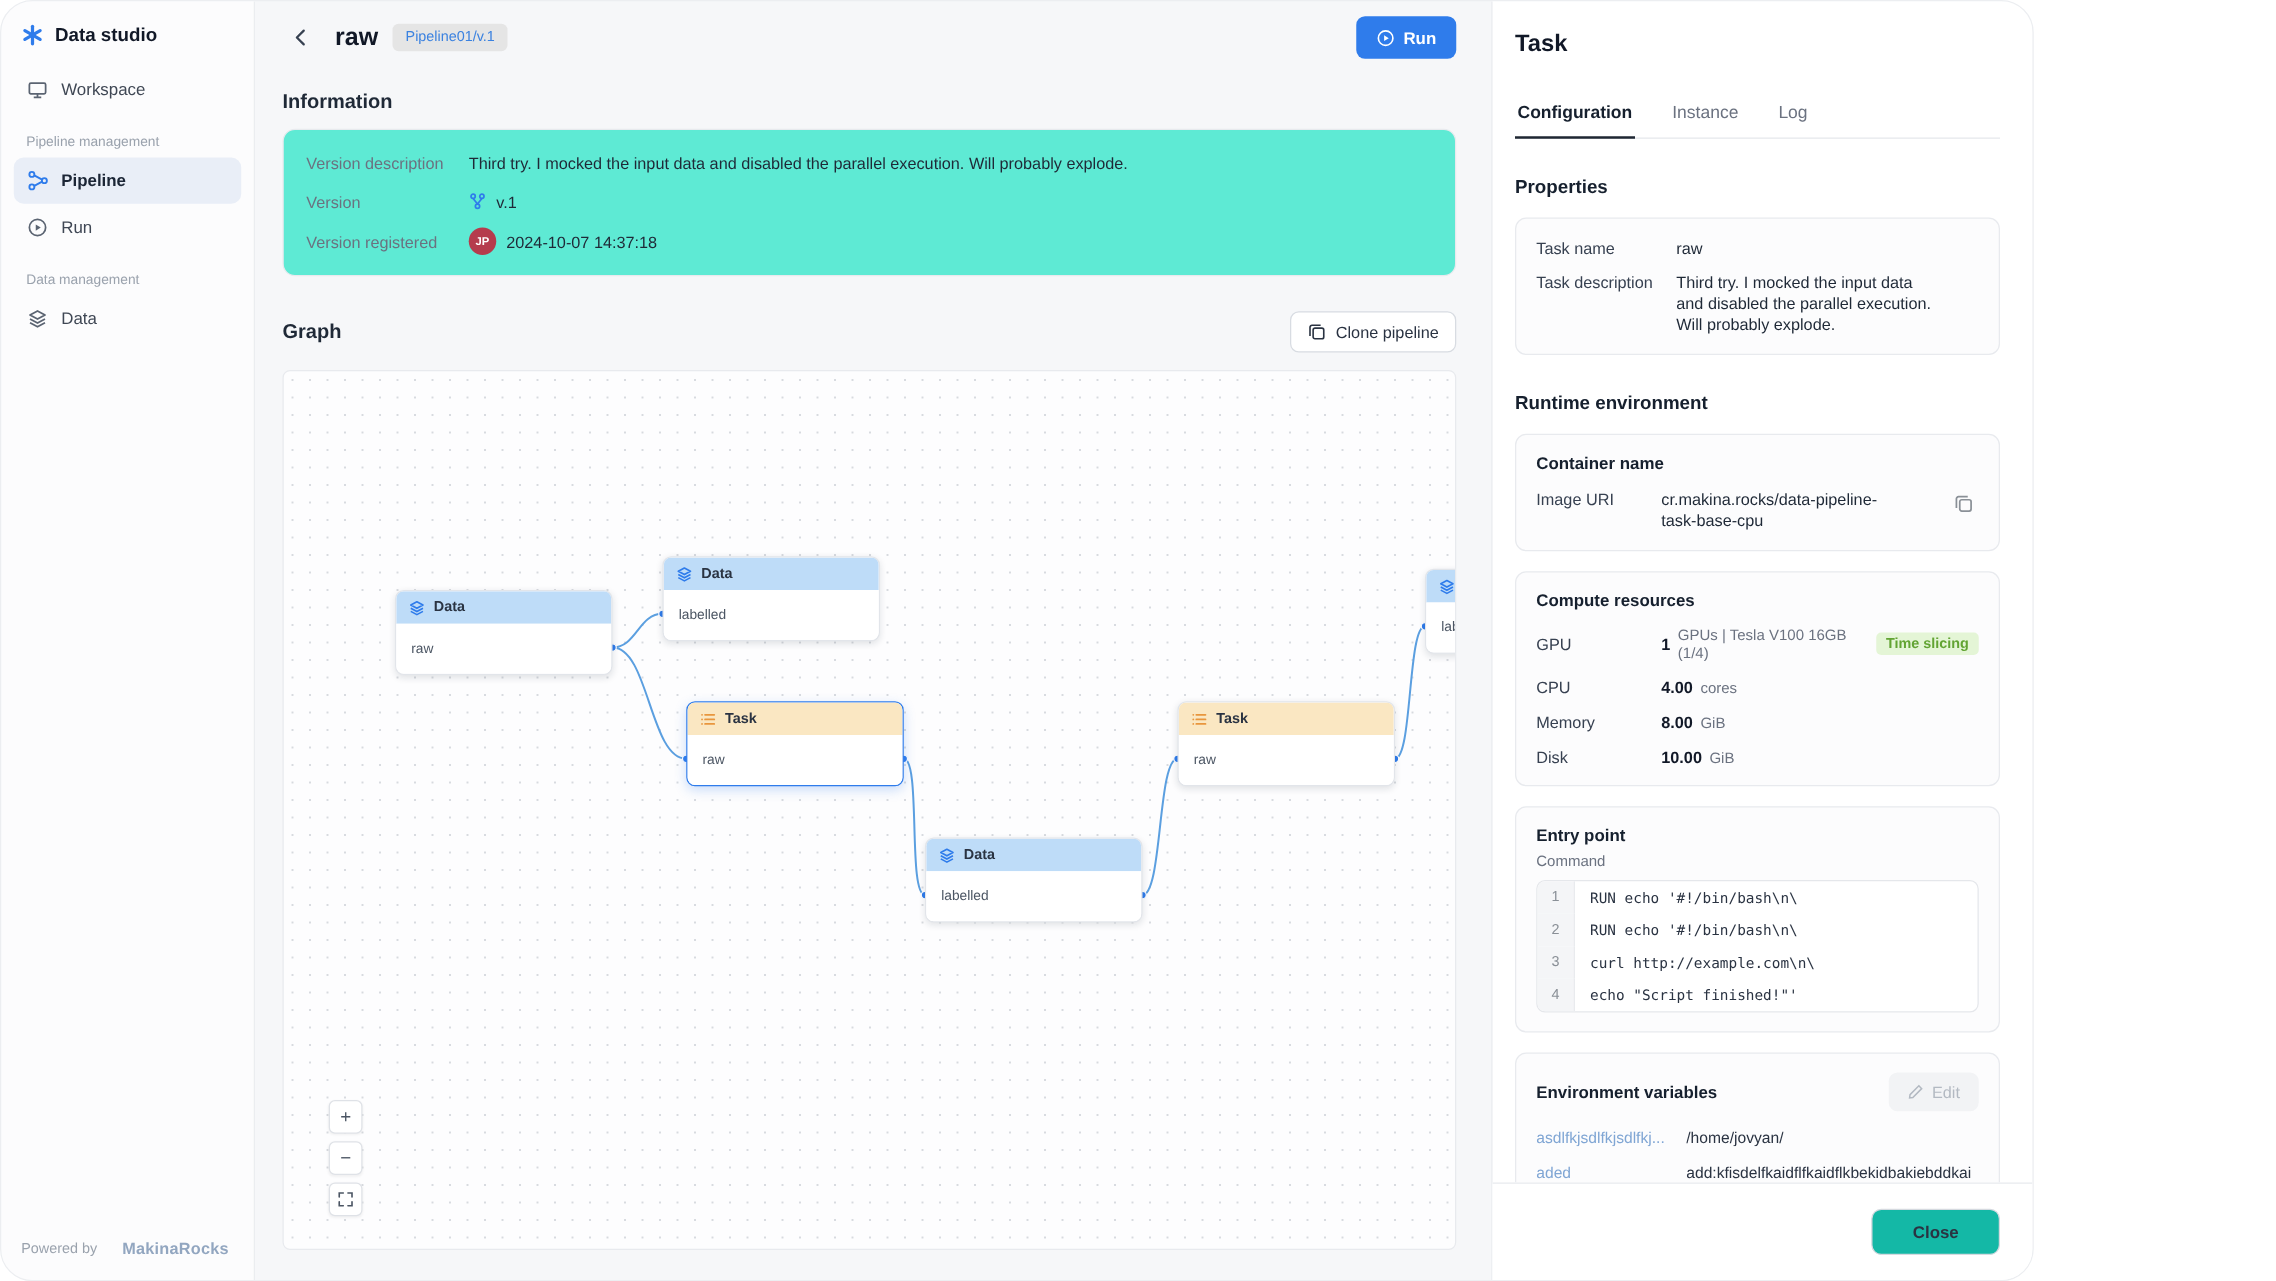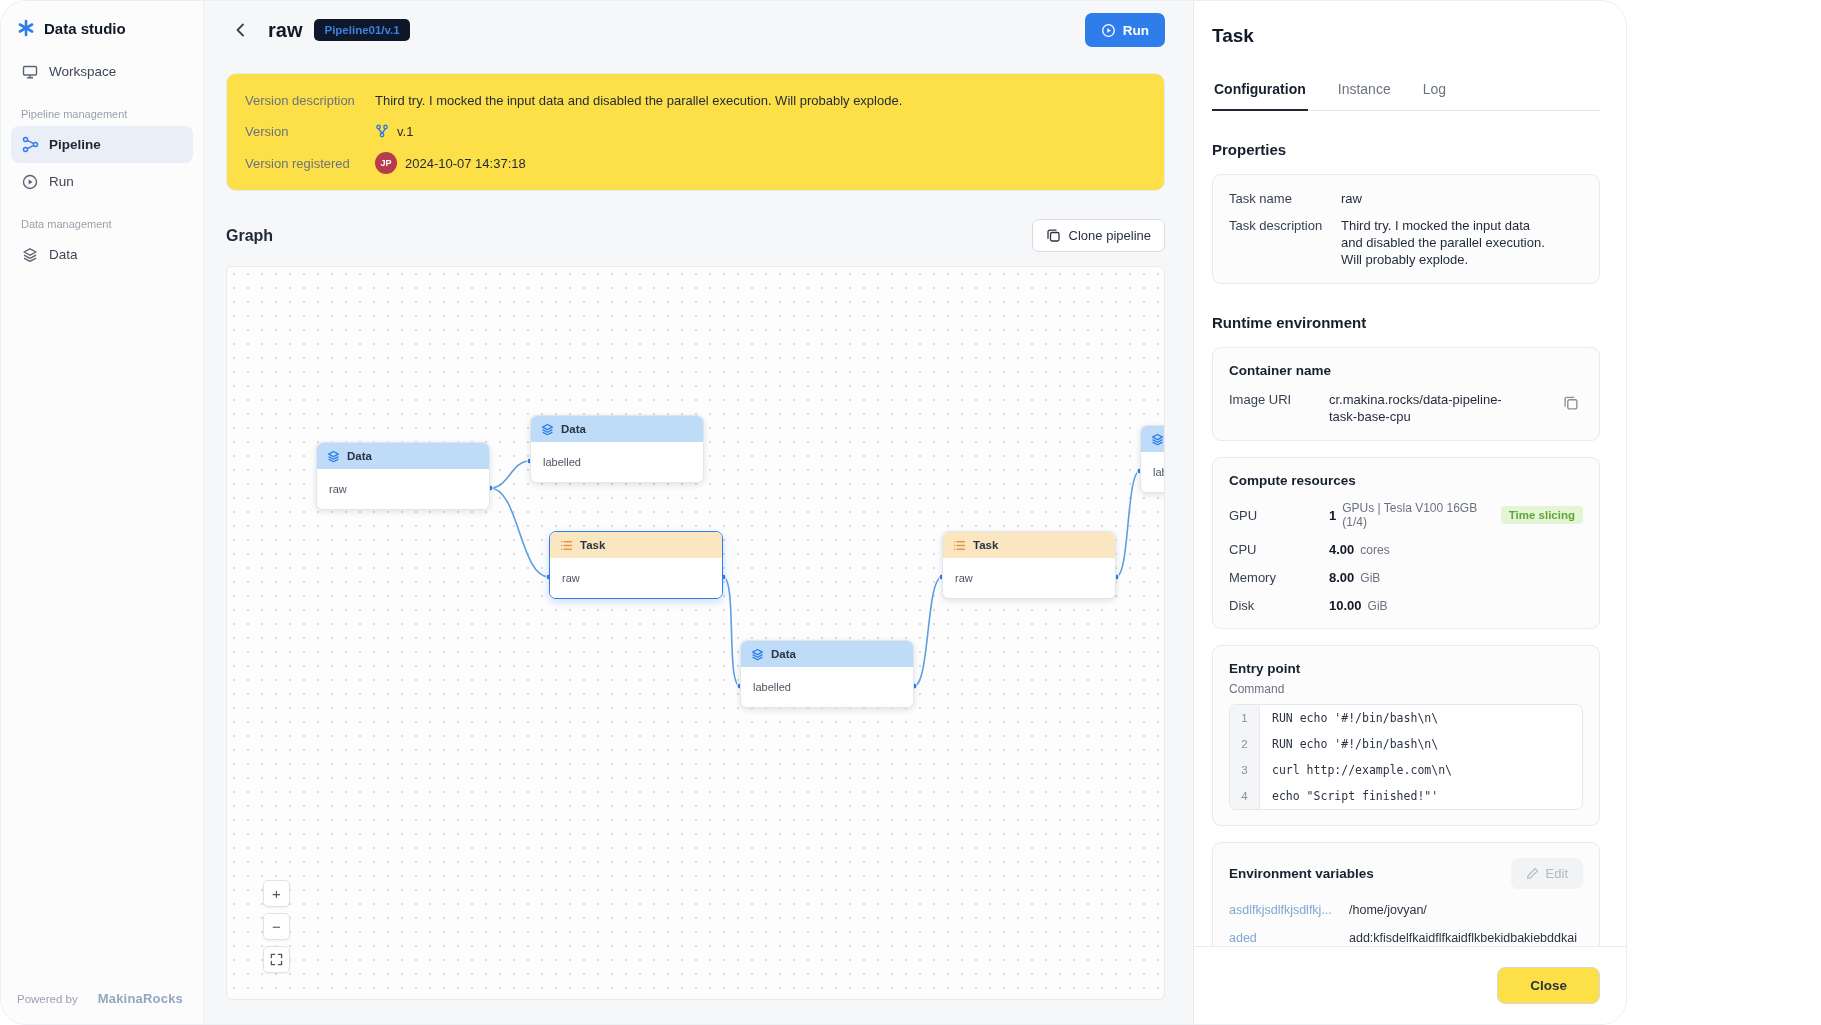--- a/index.html
+++ b/index.html
@@ -18,27 +18,27 @@
   .nav-section { font-size:11px; color:#9aa2ad; padding:18px 10px 6px; }
   .nicon-s { width:18px; height:18px; display:flex; align-items:center; justify-content:center; flex-shrink:0; }
   .powered { margin-top:auto; padding:18px 16px; font-size:11.5px; color:#9aa2ad; display:flex; gap:20px; align-items:center; }
   .mk-brand { color:#92a6c0; font-weight:700; font-size:13px; letter-spacing:.2px; }
 
   
   .main { flex:1; min-width:0; display:flex; flex-direction:column; }
   .topbar { height:58px; display:flex; align-items:center; gap:12px; padding:0 28px 0 22px; }
   .back-btn { width:30px; height:30px; border:none; background:transparent; display:flex; align-items:center; justify-content:center; cursor:pointer; border-radius:6px; }
   .page-title { font-size:20px; font-weight:700; color:#111827; }
-  .pill { background:#0f172a; color:#3b82e0; font-size:11.5px; font-weight:700; padding:5px 10px; border-radius:5px; }
+  .pill { background:#e5e5e5; color:#3b82e0; font-size:11.5px; font-weight:400; padding:5px 10px; border-radius:5px; }
   .run-btn { margin-left:auto; background:#2f7ceb; color:#fff; border:none; border-radius:7px; height:34px; padding:0 16px;
              display:flex; align-items:center; gap:7px; font-size:13.5px; font-weight:600; cursor:pointer; }
 
   .info-sec { padding:14px 28px 0 22px; }
   .section-title { font-size:16px; font-weight:700; color:#1f2937; margin-bottom:12px; }
-  .card { background:#fde047; border:1px solid #e8eaee; border-radius:10px; }
+  .card { background:#5eead4; border:1px solid #e8eaee; border-radius:10px; }
   .info-card { padding:16px 18px; display:flex; flex-direction:column; gap:11px; }
   .info-row { display:flex; align-items:center; font-size:13px; min-height:20px; }
   .info-label { width:130px; color:#6b7280; flex-shrink:0; }
   .info-value { color:#1f2937; display:flex; align-items:center; gap:8px; }
   .avatar { width:22px; height:22px; border-radius:50%; background:#b53c4d; color:#fff; font-size:9px; font-weight:700;
             display:flex; align-items:center; justify-content:center; }
 
   .graph-sec { padding:28px 28px 24px 22px; flex:1; display:flex; flex-direction:column; min-height:0; }
   .graph-head { display:flex; align-items:center; justify-content:space-between; margin-bottom:14px; }
   .graph-head .section-title { margin-bottom:0; }
@@ -94,21 +94,21 @@
                font-family:"DejaVu Sans Mono", monospace; font-size:11.5px; white-space:nowrap; }
   .env-head { display:flex; align-items:center; justify-content:space-between; }
   .env-head .ccard-title { margin-bottom:0; }
   .edit-btn { display:flex; gap:7px; align-items:center; background:#f2f3f5; border:none; color:#b3b9c2;
               font-size:13px; padding:8px 15px; border-radius:7px; cursor:default; }
   .env-row { display:flex; font-size:12.5px; margin-top:14px; align-items:center; }
   .env-key { width:120px; flex-shrink:0; color:#80a6d4; overflow:hidden; white-space:nowrap; }
   .env-value { color:#2a3342; overflow:hidden; white-space:nowrap; text-overflow:ellipsis; }
   .panel-footer { border-top:1px solid #e8eaee; height:78px; display:flex; align-items:center; justify-content:flex-end;
                   padding:0 26px; background:#fff; }
-  .close-btn { border:1px solid #d5d9df; background:#fde047; border-radius:8px; padding:10px 32px; font-size:13.5px;
+  .close-btn { border:1px solid #d5d9df; background:#14b8a6; border-radius:8px; padding:10px 32px; font-size:13.5px;
                color:#2a3342; font-weight:600; cursor:pointer; }
 </style>
 </head>
 <body>
 
 <div class="app">
 
   <aside class="sidebar">
     <div class="logo-row">
       <span class="nicon-s">
@@ -184,20 +184,21 @@
       <button class="run-btn">
         <svg width="15" height="15" viewBox="0 0 16 16" fill="none">
             <circle cx="8" cy="8" r="6.2" stroke="#ffffff" stroke-width="1.4"></circle>
             <path d="M6.7 5.6v4.8l4-2.4z" fill="#ffffff"></path>
           </svg>
         <span>Run</span>
       </button>
     </header>
 
     <section class="info-sec">
+      <h2 class="section-title">Information</h2>
       <div class="card info-card">
         <div class="info-row">
           <span class="info-label">Version description</span>
           <span class="info-value">Third try. I mocked the input data and disabled the parallel execution. Will probably explode.</span>
         </div>
         <div class="info-row">
           <span class="info-label">Version</span>
           <span class="info-value">
             <svg width="14" height="14" viewBox="0 0 14 14" fill="none" stroke="#2f7ceb" stroke-width="1.4">
                 <circle cx="3.5" cy="3" r="1.7"></circle>

